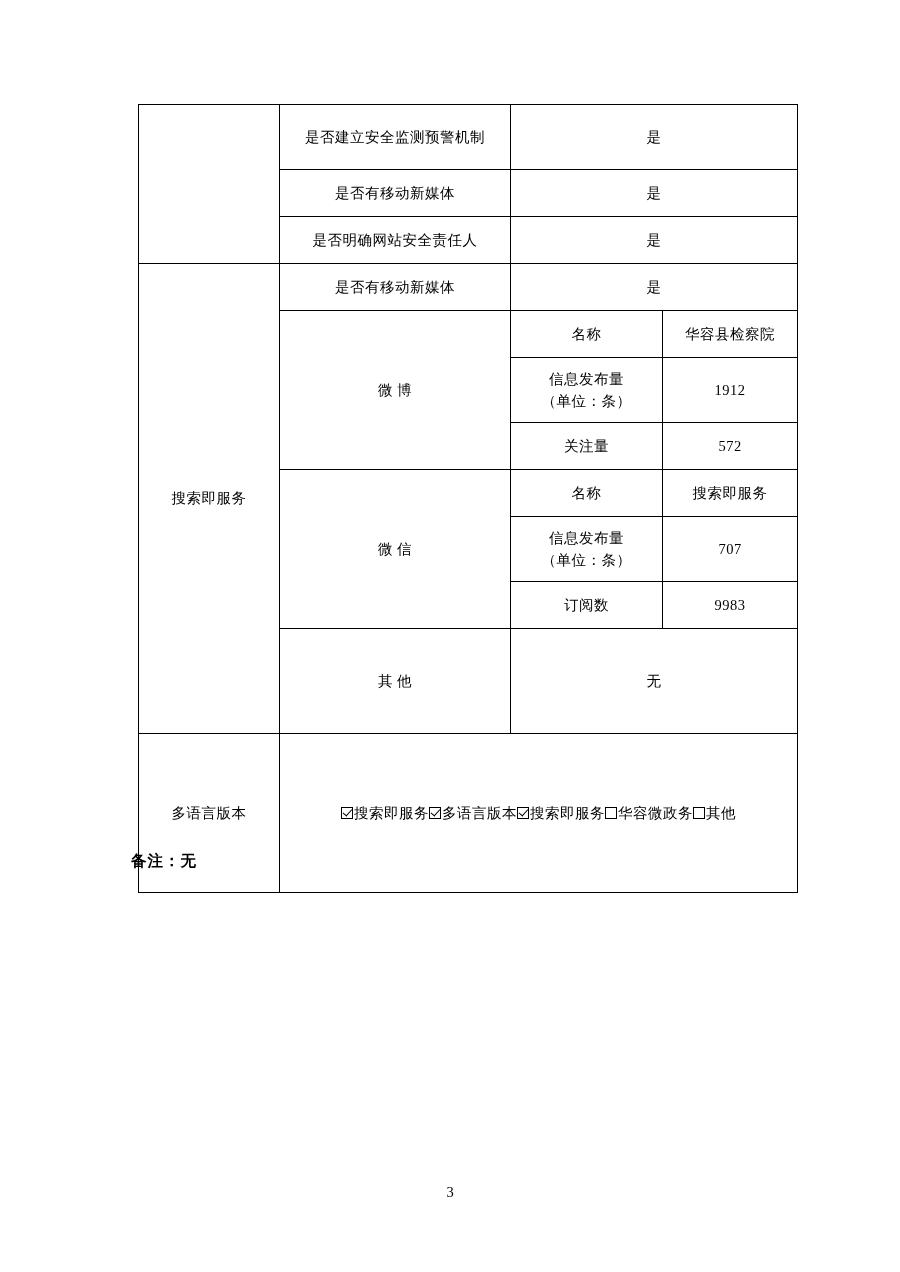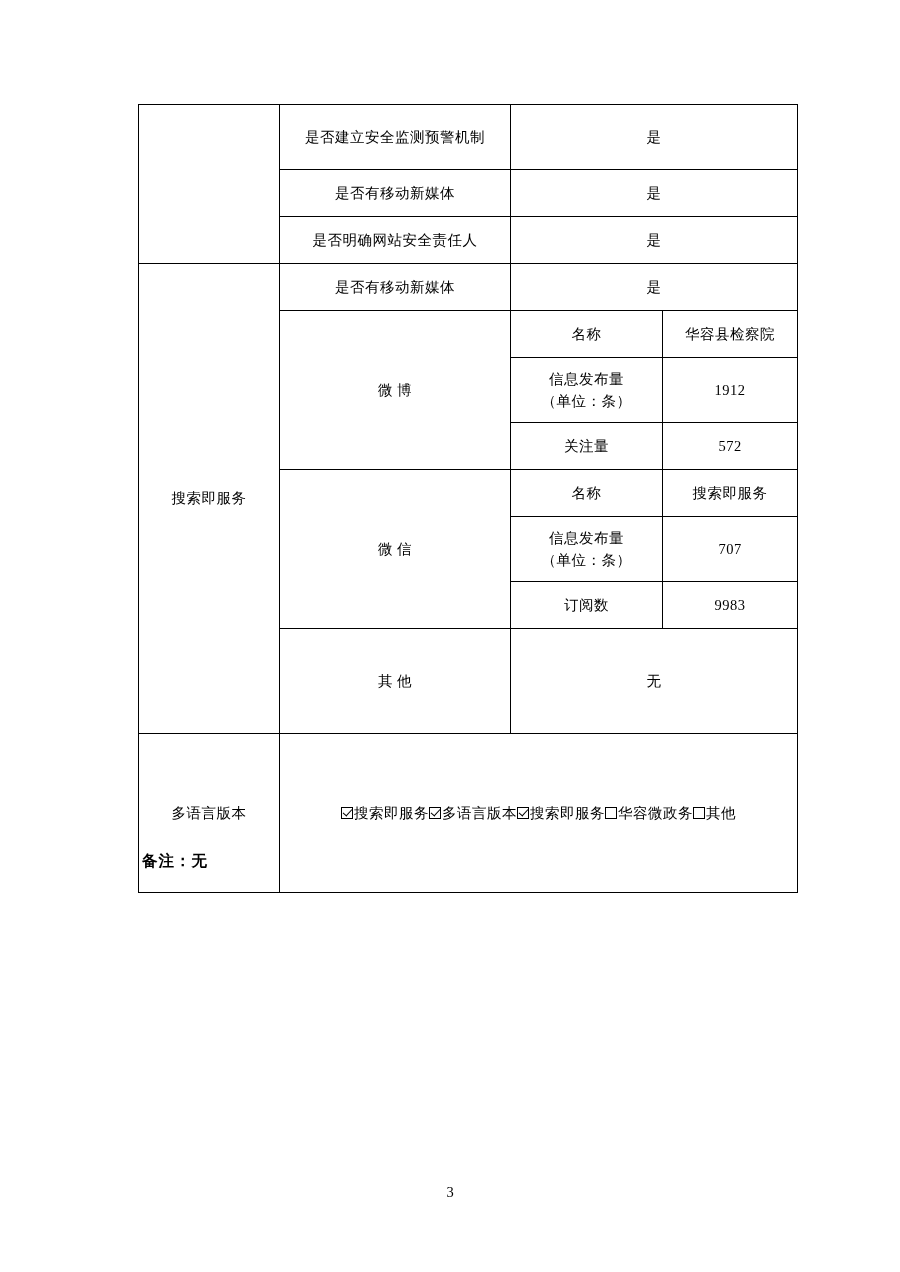--- a/index.html
+++ b/index.html
@@ -74,21 +74,21 @@
     width: 4px;
     height: 8px;
     border: solid #000;
     border-width: 0 1.4px 1.4px 0;
     transform: rotate(42deg);
   }
   .cb-item { margin-right: 0px; }
 
   .note {
     position: absolute;
-    left: 142px;
+    left: 131px;
     top: 851px;
     font-size: 15.5px;
     font-weight: bold;
     font-family: "Liberation Serif", "DejaVu Serif", serif;
     letter-spacing: 1px;
   }
   .page-number {
     position: absolute;
     left: 0;
     top: 1184px;

